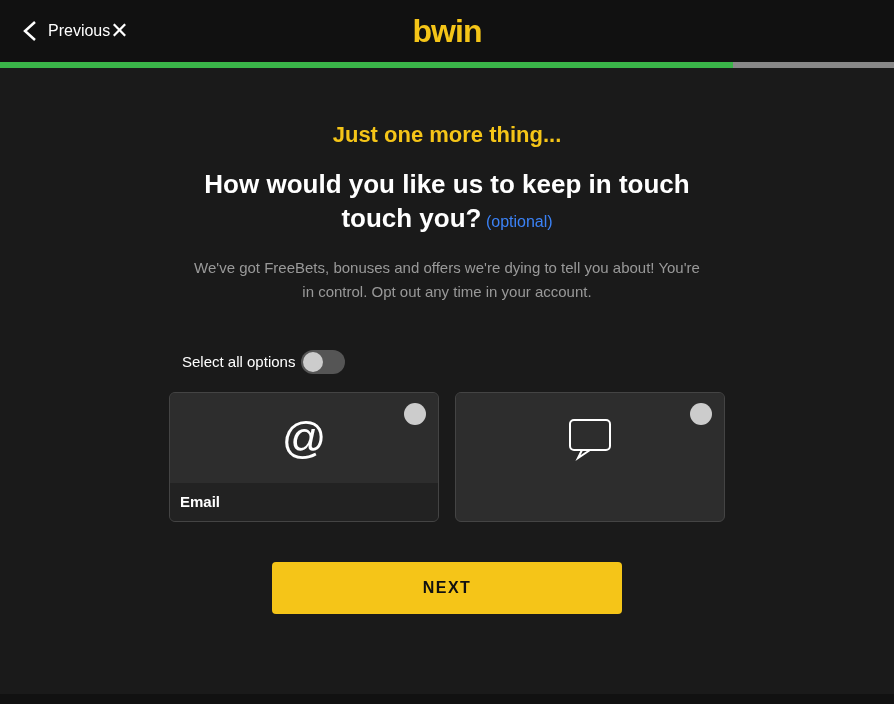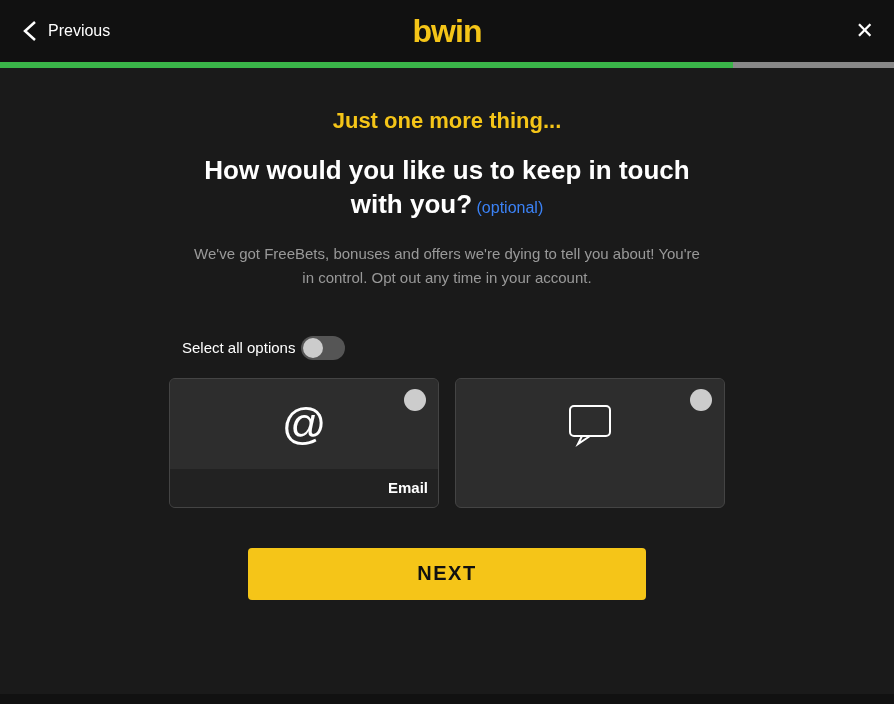--- a/index.html
+++ b/index.html
@@ -17,21 +17,21 @@
       display: flex;
       flex-direction: column;
     }
 
     
     .header {
       background: #111111;
       height: 62px;
       display: flex;
       align-items: center;
-      justify-content: space-between;
+      justify-content: flex-start;
       padding: 0 20px;
       position: relative;
       flex-shrink: 0;
     }
 
     .header-left {
       display: flex;
       align-items: center;
       gap: 8px;
       cursor: pointer;
@@ -101,20 +101,21 @@
       padding: 40px 20px 30px;
       background: #1a1a1a;
     }
 
     .subtitle {
       color: #f5c518;
       font-size: 22px;
       font-weight: 700;
       text-align: center;
       margin-bottom: 20px;
+      margin-top: 14px;
     }
 
     .title {
       color: white;
       font-size: 26px;
       font-weight: 800;
       text-align: center;
       line-height: 1.3;
     }
 
@@ -223,37 +224,37 @@
       width: 48px;
       height: 48px;
       fill: none;
       stroke: white;
       stroke-width: 2;
     }
 
     .option-card-bottom {
       background: #222222;
       padding: 10px;
-      text-align: right;
+      text-align: left;
     }
 
     .option-card-label {
       color: white;
       font-size: 15px;
       font-weight: 700;
     }
 
     
     .next-btn {
-      width: 398px;
+      width: 350px;
       height: 52px;
       background: #f5c518;
       border: none;
       border-radius: 4px;
-      font-size: 20px;
+      font-size: 16px;
       font-weight: 800;
       color: #111111;
       letter-spacing: 1.5px;
       cursor: pointer;
       text-transform: uppercase;
     }
 
     
     .footer-bar {
       height: 10px;
@@ -284,21 +285,21 @@
 <div class="progress-bar-container">
   <div class="progress-bar-fill"></div>
 </div>
 
 <div class="main-content">
 
   <div class="subtitle">Just one more thing...</div>
 
   <div class="title">
     <span>How would you like us to keep in touch</span><br>
-    <span>with you?</span><span class="optional"> (optional)</span>
+    <span>touch you?</span><span class="optional"> (optional)</span>
   </div>
 
   <div class="description">We've got FreeBets, bonuses and offers we're dying to tell you about! You're in control. Opt out any time in your account.</div>
 
   <div class="select-all-row">
     <span class="select-all-label">Select all options</span>
     <div class="toggle">
       <div class="toggle-knob"></div>
     </div>
   </div>

